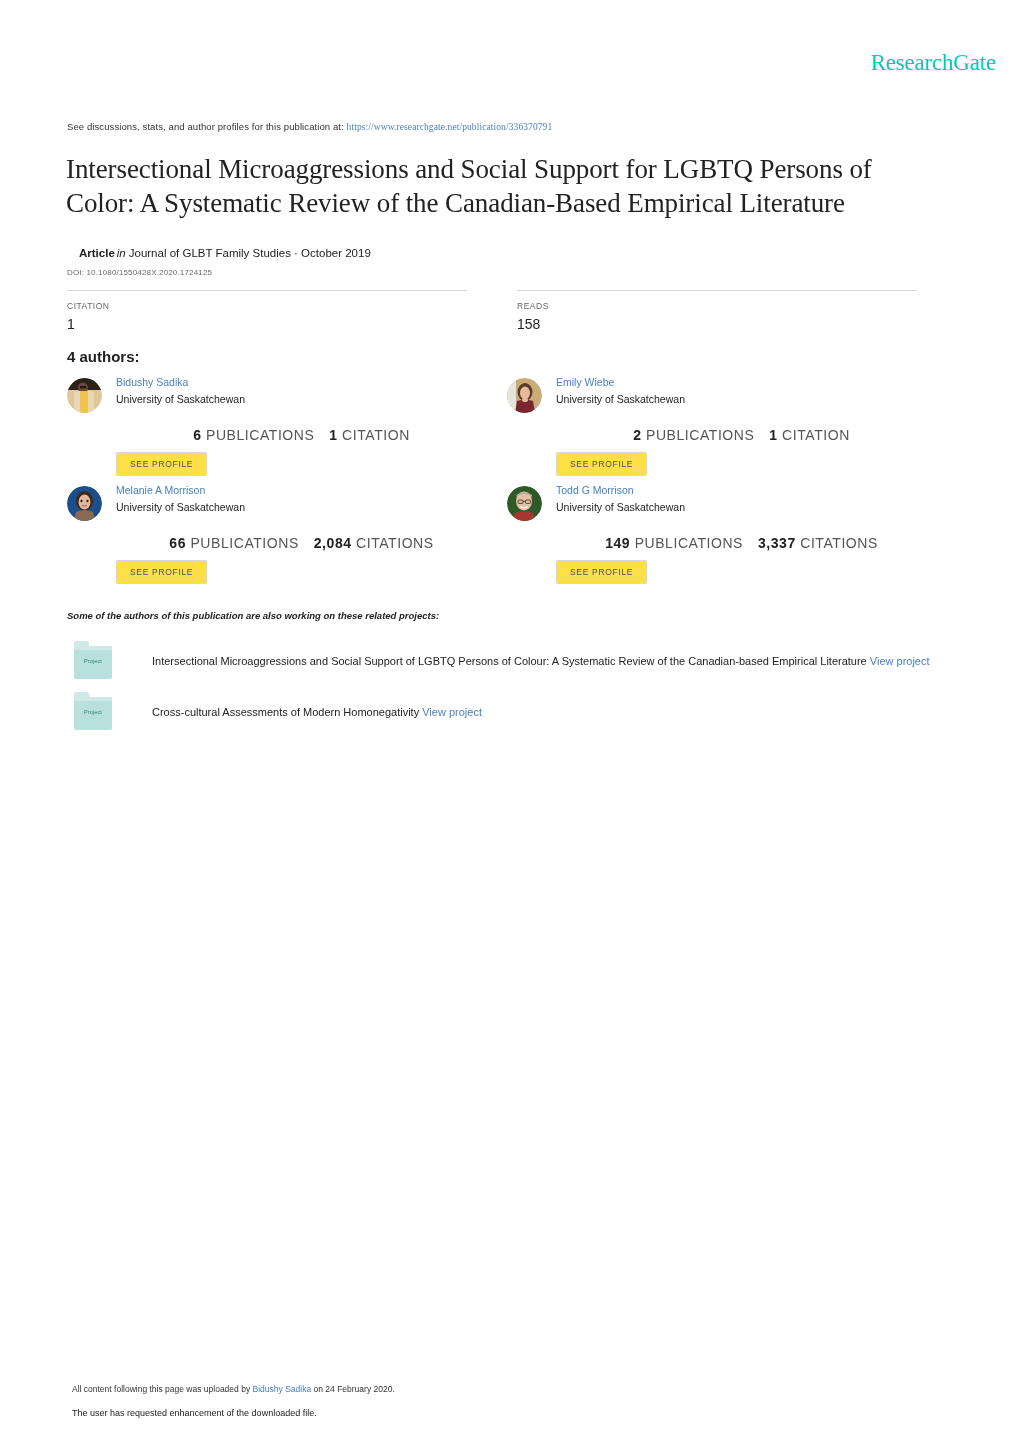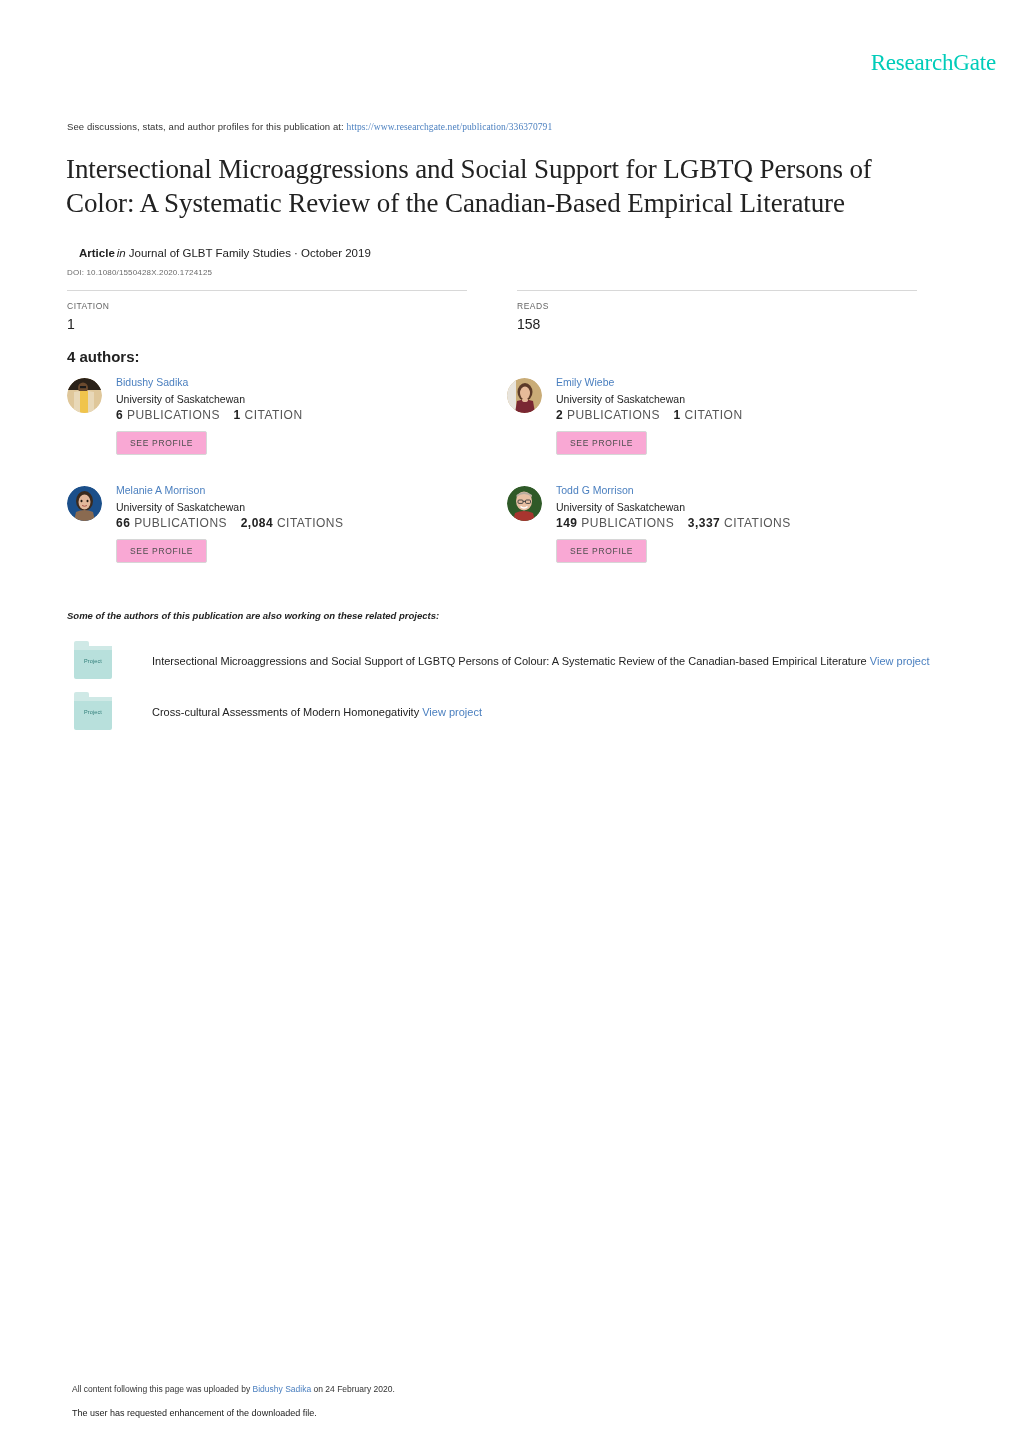--- a/index.html
+++ b/index.html
@@ -155,38 +155,39 @@
     color: #4a7fbf;
     line-height: 14px;
   }
   .author-affil {
     margin-top: 3px;
     font-size: 10.5px;
     color: #222222;
     line-height: 14px;
   }
   .author-stats {
-    margin-top: 2px;
-    font-size: 12px;
+    margin-top: 21px;
+    font-size: 14px;
     color: #555555;
     letter-spacing: 0.04em;
     white-space: nowrap;
+    text-align: center;
   }
   .author-stats b {
     color: #222222;
     font-weight: bold;
   }
   .author-stats .gap { display: inline-block; width: 6px; }
   .see-profile {
     display: inline-block;
     margin-top: 9px;
     padding: 6px 13px 6px 13px;
     border: 1px solid #d6d6d6;
     border-radius: 2px;
-    background: #f9a8d4;
+    background: #fde047;
     font-size: 8.5px;
     color: #4d4d4d;
     letter-spacing: 0.08em;
     cursor: pointer;
   }
 
   
   .projects-heading {
     position: absolute;
     left: 67px;

